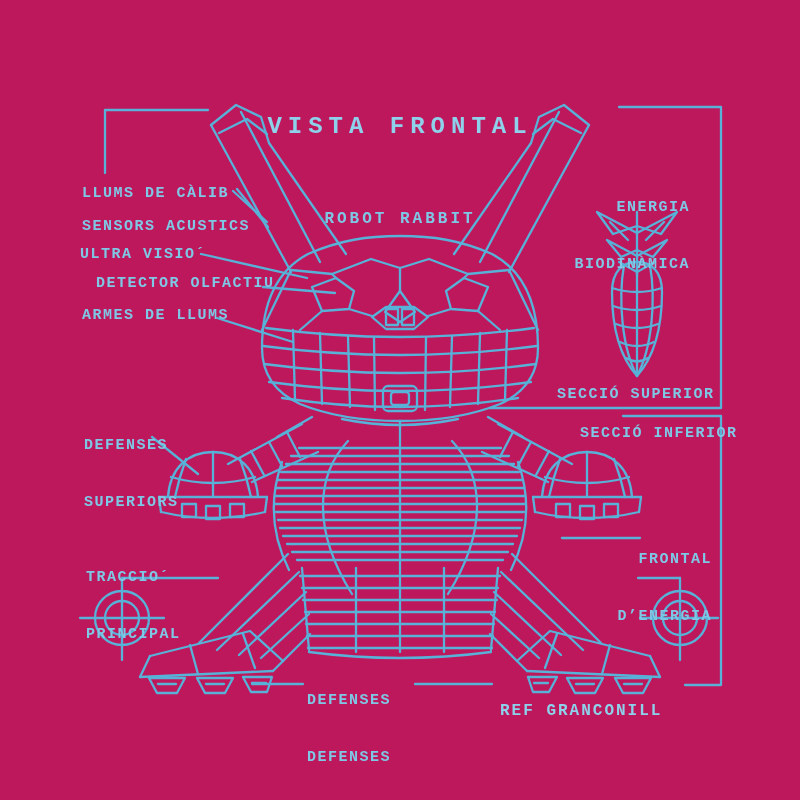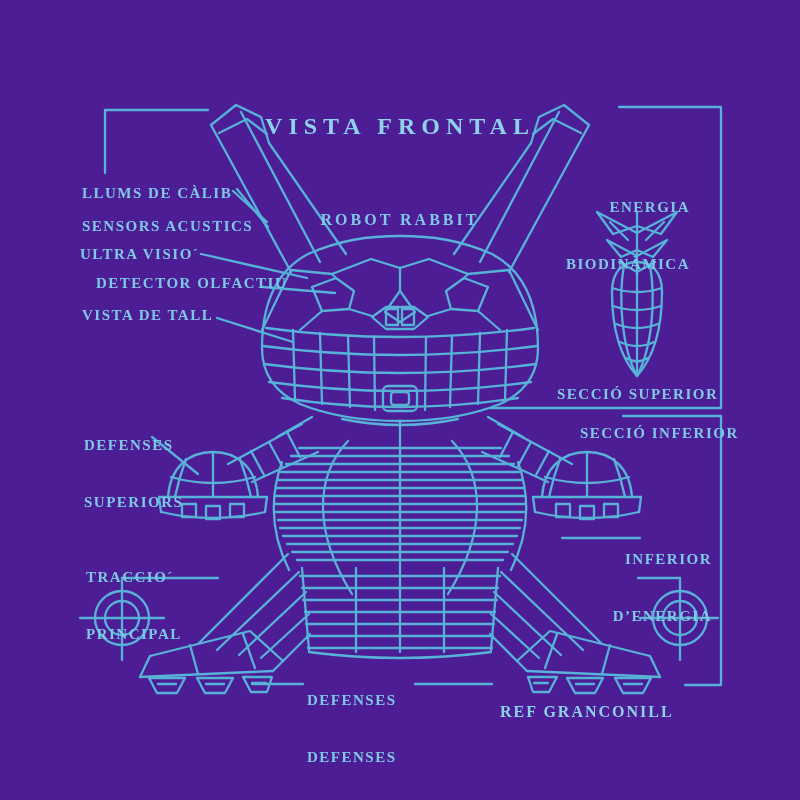--- a/index.html
+++ b/index.html
@@ -1,18 +1,18 @@
 <!DOCTYPE html>
 <html><head>
 <meta charset="utf-8">
 <style>
   html,body{margin:0;padding:0;background:#000;}
   #stage{
-    position:relative;width:800px;height:800px;background:#4c1d95;
-    overflow:hidden;font-family:Liberation Serif, serif;
+    position:relative;width:800px;height:800px;background:#be185d;
+    overflow:hidden;font-family:Liberation Mono, monospace;
   }
   #blueprint{position:absolute;left:0;top:0;}
   .lbl{
     position:absolute;color:#7fc8e5;font-weight:bold;font-size:15px;
     letter-spacing:1.5px;line-height:19px;white-space:pre;
   }
   .lbl.right{text-align:right;}
   .title{font-size:24px;letter-spacing:6px;text-align:center;color:#8ed1ea;}
   .subject{font-size:16px;letter-spacing:3px;text-align:center;}
   .ref{font-size:16px;letter-spacing:2px;color:#8ed1ea;}
@@ -275,21 +275,21 @@
   <div class="lbl subject" style="left:300px;top:210px;width:200px;">ROBOT RABBIT</div>
 
   <div class="lbl" style="left:82px;top:184px;">LLUMS DE CÀLIB</div>
 
   <div class="lbl" style="left:82px;top:217px;">SENSORS ACUSTICS</div>
 
   <div class="lbl" style="left:80px;top:245px;">ULTRA VISIO´</div>
 
   <div class="lbl" style="left:80px;top:274px;margin-left:16px;">DETECTOR OLFACTIU</div>
 
-  <div class="lbl" style="left:82px;top:306px;">VISTA DE TALL</div>
+  <div class="lbl" style="left:82px;top:306px;">ARMES DE LLUMS</div>
 
   <div class="lbl" style="left:84px;top:398px;">
     <div>DEFENSES</div>
     <div>SUPERIORS</div>
   </div>
 
   <div class="lbl" style="left:86px;top:530px;">
     <div>TRACCIO´</div>
     <div>PRINCIPAL</div>
   </div>
@@ -297,21 +297,21 @@
   <div class="lbl right" style="left:560px;top:160px;width:130px;">
     <div>ENERGIA</div>
     <div>BIODINÀMICA</div>
   </div>
 
   <div class="lbl" style="left:557px;top:385px;">SECCIÓ SUPERIOR</div>
 
   <div class="lbl" style="left:567px;top:424px;margin-left:13px;">SECCIÓ INFERIOR</div>
 
   <div class="lbl right" style="left:590px;top:512px;width:122px;">
-    <div>INFERIOR</div>
+    <div>FRONTAL</div>
     <div>D’ENERGIA</div>
   </div>
 
   <div class="lbl" style="left:307px;top:653px;">
     <div>DEFENSES</div>
     <div>DEFENSES</div>
   </div>
 
   <div class="lbl ref" style="left:500px;top:702px;">REF GRANCONILL</div>
 

